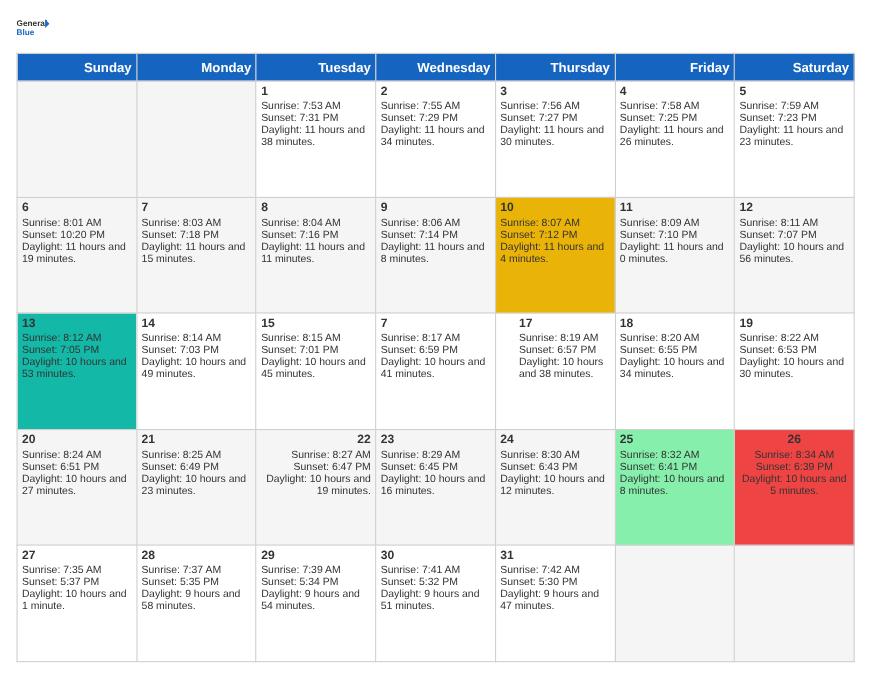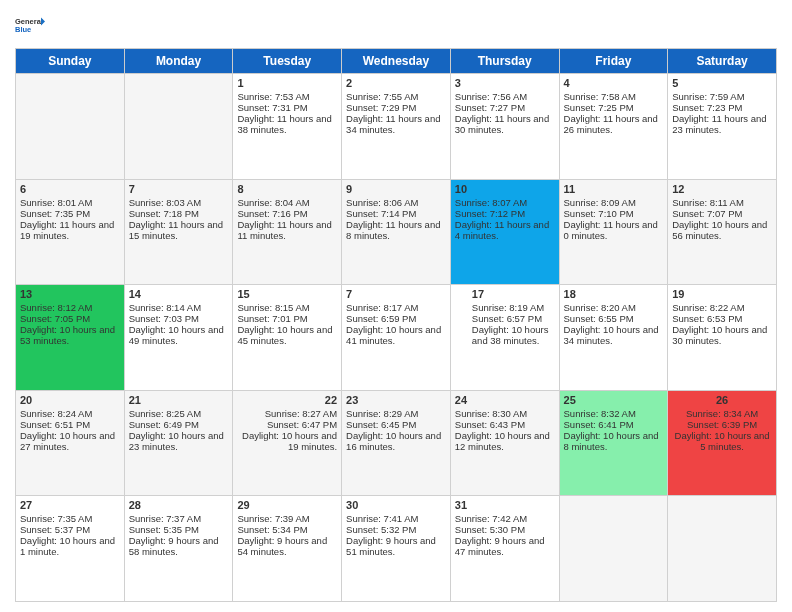--- a/index.html
+++ b/index.html
@@ -48,21 +48,21 @@
       table-layout: fixed;
     }
     .calendar-table thead tr {
       background-color: #1565c0;
       color: white;
     }
     .calendar-table thead th {
       padding: 5px 4px;
       font-size: 12px;
       font-weight: bold;
-      text-align: center;
+      text-align: right;
       border: 1px solid #ccc;
     }
     .calendar-table tbody tr {
       border: 1px solid #ccc;
     }
     .calendar-table tbody td {
       border: 1px solid #d0d0d0;
       vertical-align: top;
       padding: 3px 4px;
       font-size: 9.5px;
@@ -149,62 +149,62 @@
             <span class="day-number">5</span>
             <div>Sunrise: 7:59 AM</div>
             <div>Sunset: 7:23 PM</div>
             <div>Daylight: 11 hours and 23 minutes.</div>
           </td>
         </tr>
         <tr>
           <td style="background: rgb(245, 245, 245);">
             <span class="day-number">6</span>
             <div>Sunrise: 8:01 AM</div>
-            <div>Sunset: 7:35 PM</div>
+            <div>Sunset: 10:20 PM</div>
             <div>Daylight: 11 hours and 19 minutes.</div>
           </td>
           <td style="background: rgb(245, 245, 245);">
             <span class="day-number">7</span>
             <div>Sunrise: 8:03 AM</div>
             <div>Sunset: 7:18 PM</div>
             <div>Daylight: 11 hours and 15 minutes.</div>
           </td>
           <td style="background: rgb(245, 245, 245);">
             <span class="day-number">8</span>
             <div>Sunrise: 8:04 AM</div>
             <div>Sunset: 7:16 PM</div>
             <div>Daylight: 11 hours and 11 minutes.</div>
           </td>
           <td style="background: rgb(245, 245, 245);">
             <span class="day-number">9</span>
             <div>Sunrise: 8:06 AM</div>
             <div>Sunset: 7:14 PM</div>
             <div>Daylight: 11 hours and 8 minutes.</div>
           </td>
-          <td style="background: #0ea5e9;">
+          <td style="background: #eab308;">
             <span class="day-number">10</span>
             <div>Sunrise: 8:07 AM</div>
             <div>Sunset: 7:12 PM</div>
             <div>Daylight: 11 hours and 4 minutes.</div>
           </td>
           <td style="background: rgb(245, 245, 245);">
             <span class="day-number">11</span>
             <div>Sunrise: 8:09 AM</div>
             <div>Sunset: 7:10 PM</div>
             <div>Daylight: 11 hours and 0 minutes.</div>
           </td>
           <td style="background: rgb(245, 245, 245);">
             <span class="day-number">12</span>
             <div>Sunrise: 8:11 AM</div>
             <div>Sunset: 7:07 PM</div>
             <div>Daylight: 10 hours and 56 minutes.</div>
           </td>
         </tr>
         <tr>
-          <td style="background: #22c55e; margin-left: 23px;">
+          <td style="background: #14b8a6; margin-left: 23px;">
             <span class="day-number">13</span>
             <div>Sunrise: 8:12 AM</div>
             <div>Sunset: 7:05 PM</div>
             <div>Daylight: 10 hours and 53 minutes.</div>
           </td>
           <td style="background: rgb(255, 255, 255);">
             <span class="day-number">14</span>
             <div>Sunrise: 8:14 AM</div>
             <div>Sunset: 7:03 PM</div>
             <div>Daylight: 10 hours and 49 minutes.</div>

